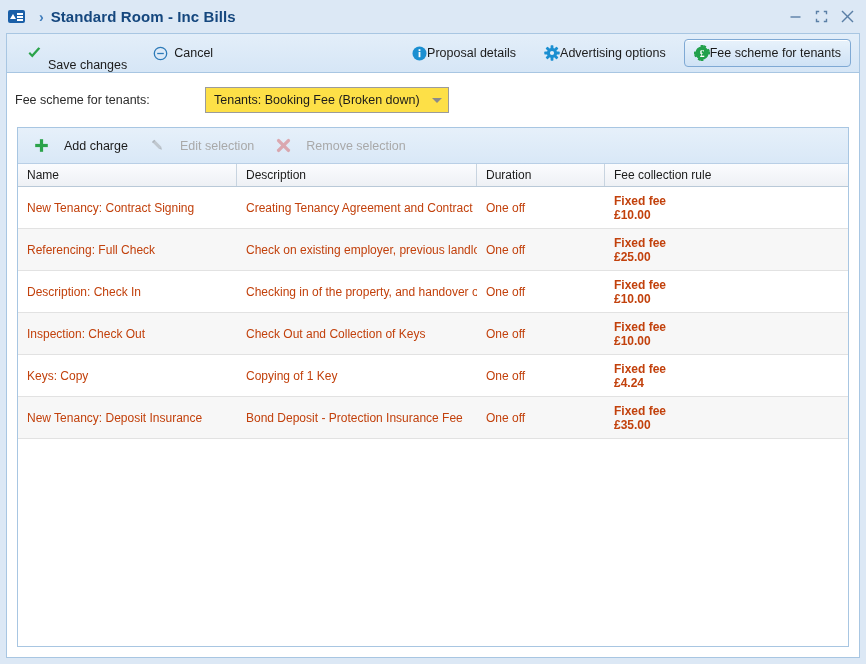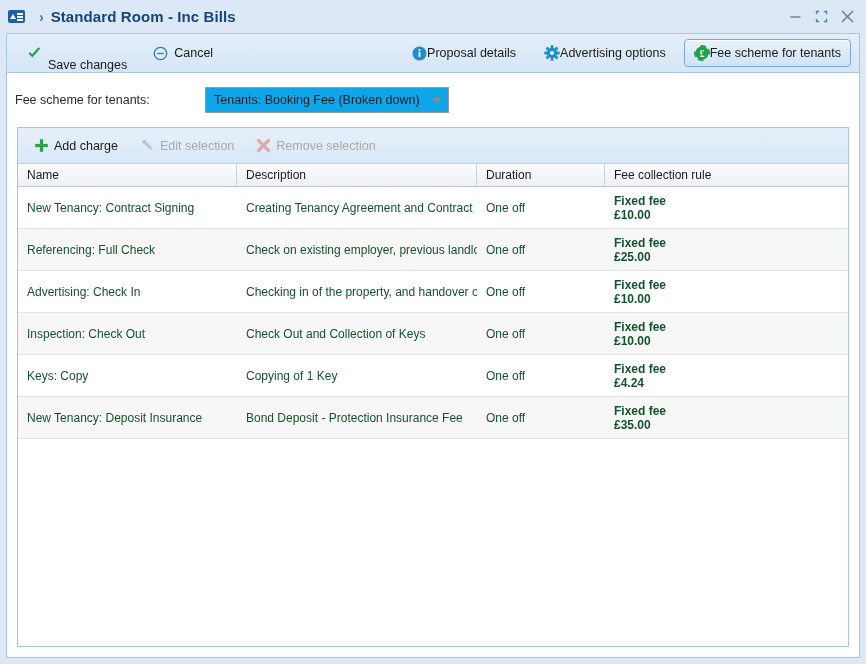--- a/index.html
+++ b/index.html
@@ -156,21 +156,21 @@
   }
   .scheme-label {
     font-size: 12.5px;
     color: #2b2b2b;
     width: 190px;
   }
   .combo {
     width: 244px;
     height: 26px;
     border: 1px solid #9b9b9b;
-    background: #0ea5e9;
+    background: #fde047;
     display: flex;
     align-items: center;
     padding: 0 6px 0 8px;
     box-sizing: border-box;
     cursor: default;
   }
   .combo .val {
     flex: 1 1 auto;
     font-size: 12.5px;
     color: #1b1b1b;
@@ -208,21 +208,21 @@
   }
   .gt-item {
     display: flex;
     align-items: center;
     font-size: 12.5px;
     color: #1b1b1b;
     white-space: nowrap;
     margin-right: 22px;
     cursor: default;
   }
-  .gt-item .lbl { margin-left: 5px; }
+  .gt-item .lbl { margin-left: 15px; }
   .gt-item.disabled { color: #a9a9a9; }
   .gt-item.disabled .ico { opacity: 0.38; }
   
   .tbl {
     flex: 1 1 auto;
     display: flex;
     flex-direction: column;
     background: #ffffff;
     overflow: hidden;
   }
@@ -252,21 +252,21 @@
     height: 42px;
     flex: 0 0 42px;
     border-bottom: 1px solid #e2e2e2;
     box-sizing: border-box;
     align-items: center;
     background: #ffffff;
   }
   .tr.alt { background: #f7f7f7; }
   .td {
     font-size: 12px;
-    color: #14532d;
+    color: #c2410c;
     padding-left: 9px;
     box-sizing: border-box;
     overflow: hidden;
     white-space: nowrap;
     display: flex;
     flex-direction: column;
     justify-content: center;
     height: 100%;
   }
   .td.fee { font-weight: bold; line-height: 14px; }
@@ -452,21 +452,21 @@
               <div class="td col-name">Referencing: Full Check</div>
               <div class="td col-desc">Check on existing employer, previous landlo...</div>
               <div class="td col-dur">One off</div>
               <div class="td col-rule fee">
                 <span>Fixed fee</span>
                 <span>£25.00</span>
               </div>
             </div>
 
             <div class="tr">
-              <div class="td col-name">Advertising: Check In</div>
+              <div class="td col-name">Description: Check In</div>
               <div class="td col-desc">Checking in of the property, and handover o...</div>
               <div class="td col-dur">One off</div>
               <div class="td col-rule fee">
                 <span>Fixed fee</span>
                 <span>£10.00</span>
               </div>
             </div>
 
             <div class="tr alt">
               <div class="td col-name">Inspection: Check Out</div>

